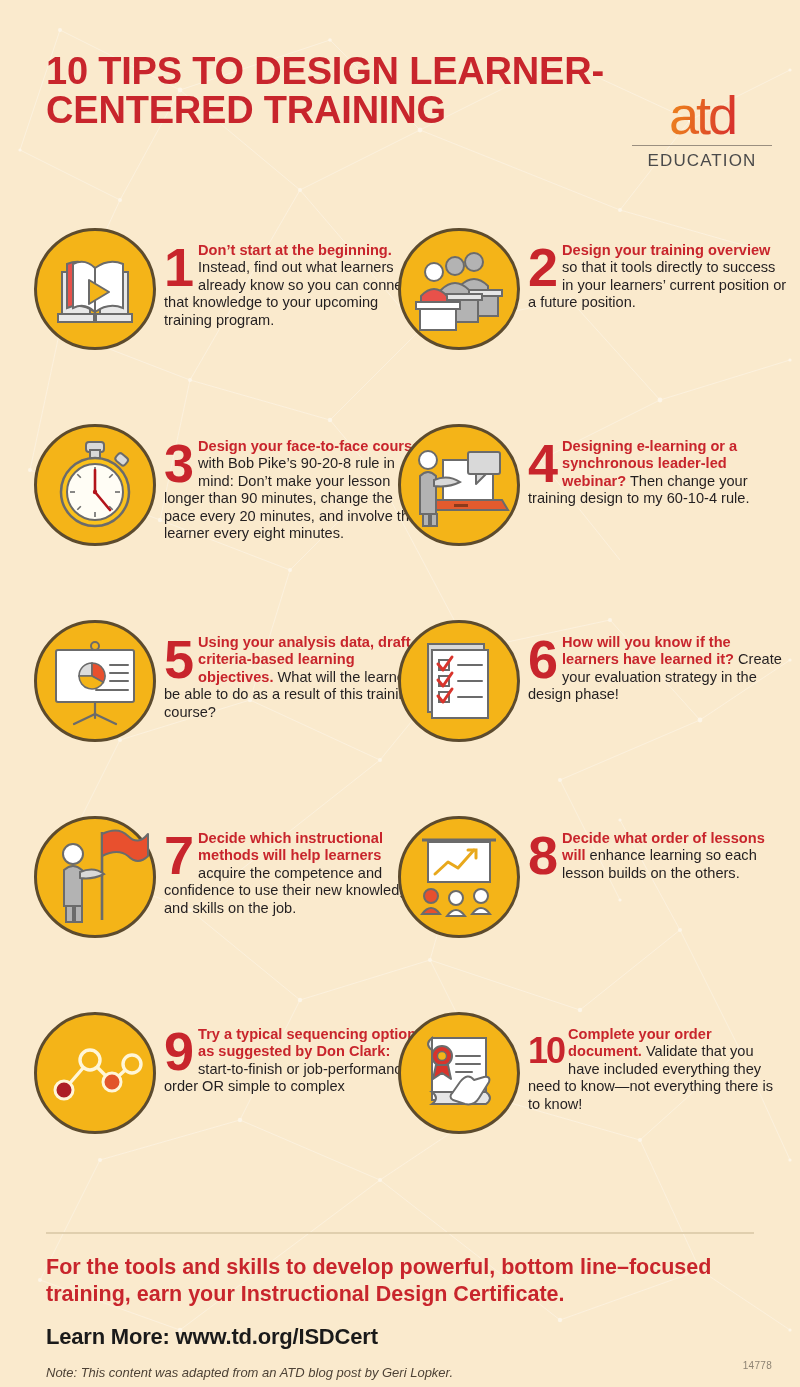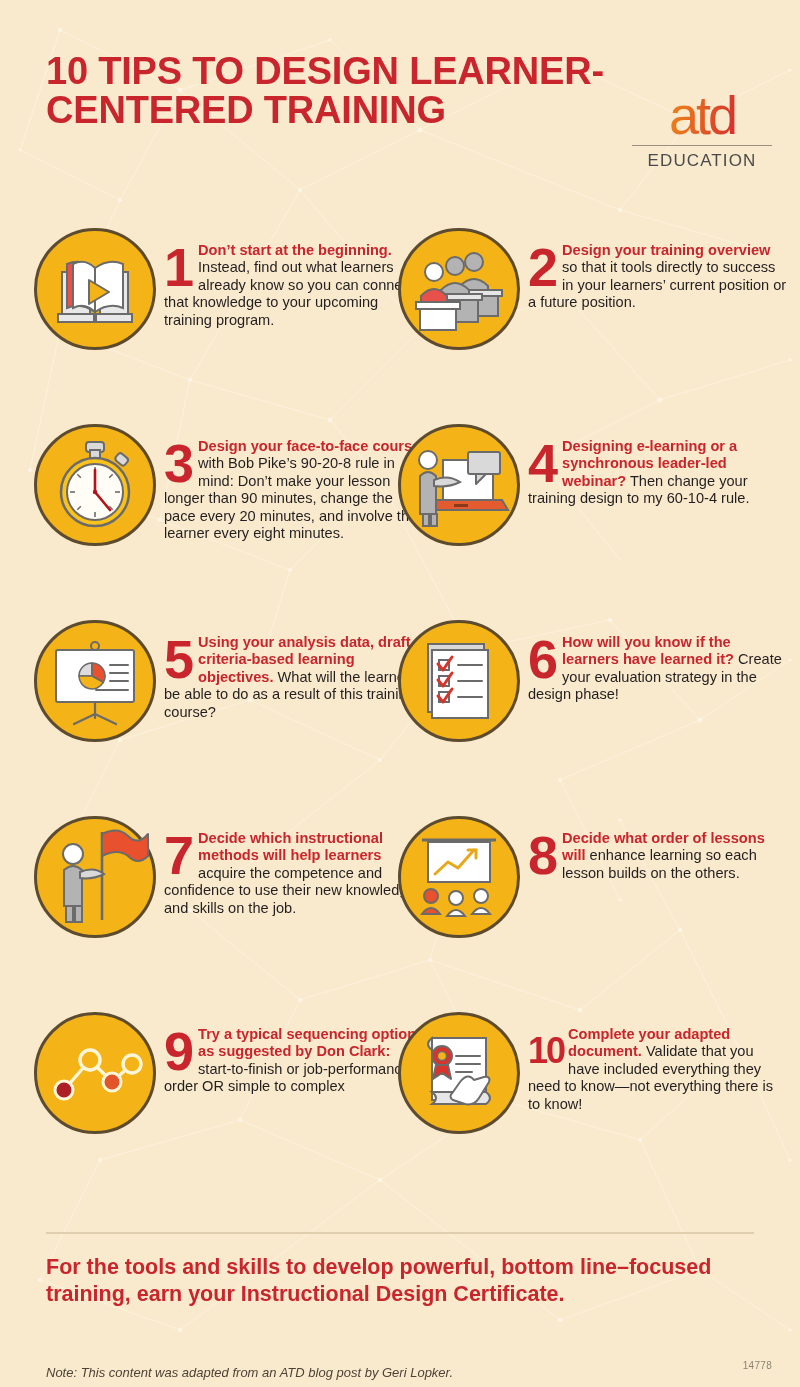--- a/index.html
+++ b/index.html
@@ -398,27 +398,28 @@
               <line x1="58" y1="60" x2="74" y2="60"></line>
             </g>
             <circle cx="44" cy="44" r="10" fill="#d8342c" stroke="#6b6b6b" stroke-width="2"></circle>
             <circle cx="44" cy="44" r="4.5" fill="#f4b418" stroke="#6b6b6b" stroke-width="1.4"></circle>
             <path d="M38 53 l-3 14 l9 -6 l9 6 l-3 -14 z" fill="#d8342c" stroke="#6b6b6b" stroke-width="2" stroke-linejoin="round"></path>
             <path d="M62 70 q8 -10 14 -2 l10 -3 q7 -1 5 5 l-10 16 q-5 8 -14 6 l-12 -4 q-5 -3 0 -8 z" fill="#ffffff" stroke="#6b6b6b" stroke-width="2" stroke-linejoin="round"></path>
           </svg>
         </div>
         <div class="body">
           <span class="num wide">10</span>
-          <div class="txt"><b>Complete your adapted document.</b><span> Validate that you have included everything they need to know—not everything there is to know!</span></div>
+          <div class="txt"><b>Complete your order document.</b><span> Validate that you have included everything they need to know—not everything there is to know!</span></div>
         </div>
       </div>
     </div>
 
   </div>
 
   <div id="footer">
     <div id="foot-rule"></div>
     <div id="cta">For the tools and skills to develop powerful, bottom line–focused training, earn your Instructional Design Certificate.</div>
+    <div id="learn">Learn More: www.td.org/ISDCert</div>
     <div id="note">Note: This content was adapted from an ATD blog post by Geri Lopker.</div>
     <div id="code">14778</div>
   </div>
 
 </div>
 
 </body></html>

